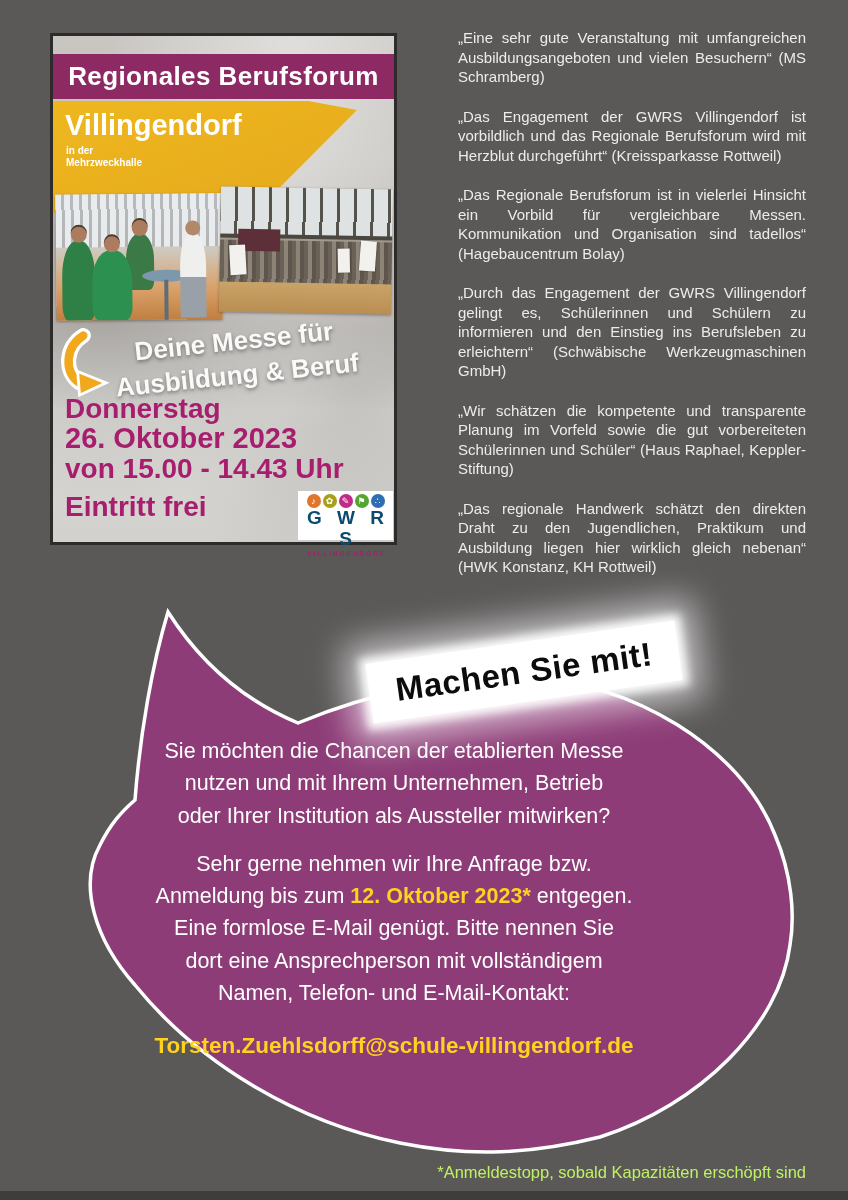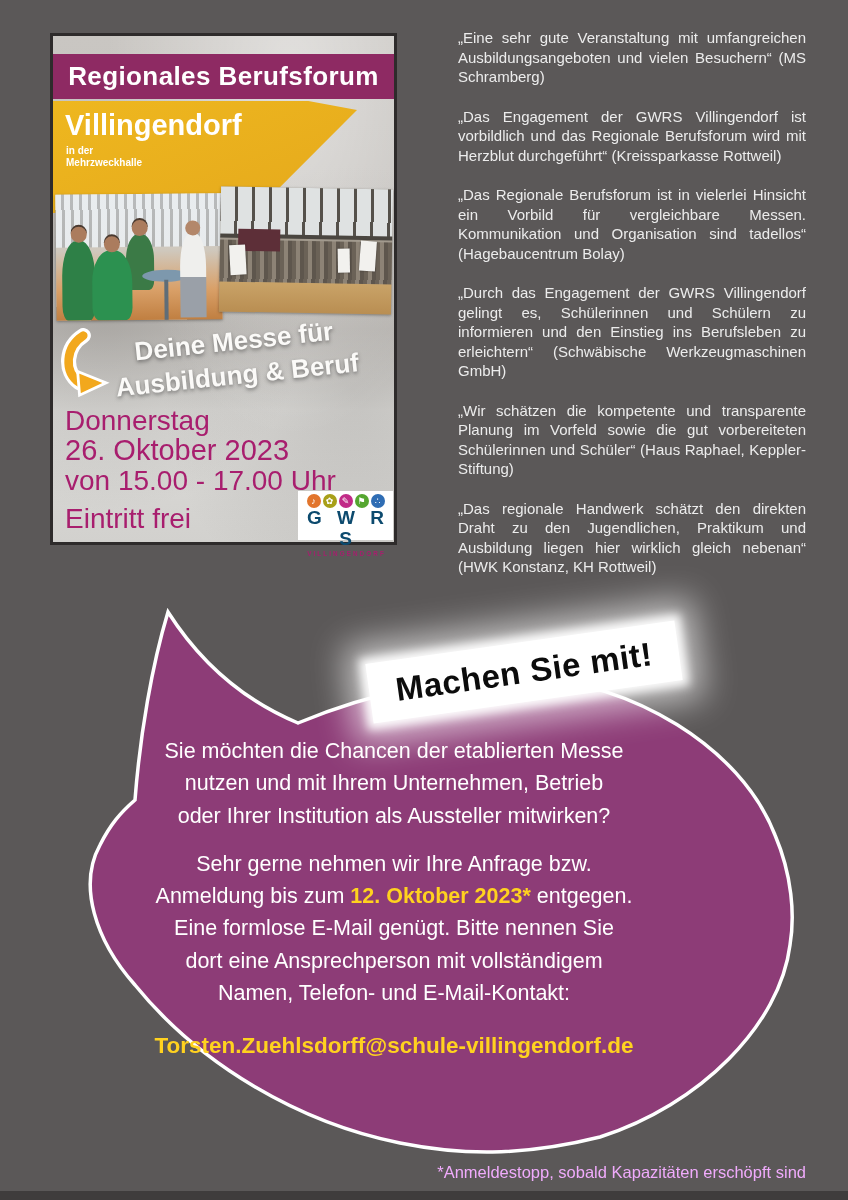--- a/index.html
+++ b/index.html
@@ -65,21 +65,21 @@
   .board{position:absolute;width:16px;height:30px;background:#f2f1ee;box-shadow:0 0 2px rgba(0,0,0,.4);}
   .maroon{position:absolute;left:18px;top:42px;width:42px;height:22px;background:#5d2f38;}
   
   .slogan{
     position:absolute;left:30px;top:288px;width:305px;text-align:center;
     transform:rotate(-6deg);color:#fbfaf8;font-weight:bold;font-size:26px;line-height:1.32;
     text-shadow:0 2px 4px rgba(45,45,45,.5);
   }
   .arrow-wrap{position:absolute;left:7px;top:292px;width:58px;height:70px;}
   
-  .p-dates{position:absolute;left:12px;top:370px;color:var(--magenta,#a81e6e);font-weight:normal;}
+  .p-dates{position:absolute;left:12px;top:358px;color:var(--magenta,#a81e6e);font-weight:bold;}
   .p-day{font-size:28px;line-height:1.04;}
   .p-date{font-size:29px;line-height:1.06;}
   .p-time{font-size:28px;line-height:1.05;}
   .p-adm{font-size:28px;line-height:1.05;margin-top:9px;}
   
   .logo-box{position:absolute;left:245px;top:455px;width:95px;height:49px;background:#fff;text-align:center;padding-top:3px;box-sizing:border-box;}
   .logo-circles{display:flex;justify-content:center;gap:2px;}
   .logo-circle{width:14px;height:14px;border-radius:50%;color:#fff;font-size:9px;line-height:14px;text-align:center;}
   .logo-name{font-size:19px;font-weight:bold;color:#0c4a6e;letter-spacing:5px;line-height:1.1;margin-left:5px;}
   .logo-sub{font-size:6.3px;color:var(--magenta,#a81e6e);letter-spacing:2.1px;font-weight:bold;margin-left:2px;}
@@ -99,21 +99,21 @@
     display:flex;align-items:center;justify-content:center;
     box-shadow:0 0 10px 6px rgba(255,255,255,.95),0 0 34px 20px rgba(255,255,255,.65);
   }
   .machen-banner span{color:#0c0c0c;font-size:33px;font-weight:800;letter-spacing:.5px;}
   .bubble-text{position:absolute;left:94px;top:735px;width:600px;text-align:center;color:#fff;}
   .bubble-text p{margin:0;font-size:21.5px;line-height:1.5;white-space:pre-line;}
   .bubble-text .p2{margin-top:16px;}
   .hl{color:var(--bubble-yellow,#ffd21f);font-weight:bold;}
   .email{margin-top:24px;font-size:22.5px;font-weight:bold;color:var(--bubble-yellow,#ffd21f);}
   
-  .footnote{position:absolute;right:42px;top:1163px;color:#f0abfc;font-size:16.5px;}
+  .footnote{position:absolute;right:42px;top:1163px;color:#bef264;font-size:16.5px;}
   .bottom-strip{position:absolute;left:0;top:1191px;width:100%;height:9px;background:#3f3c3c;}
 </style>
 </head>
 <body>
 
 <div class="page">
 
   <div class="poster">
     <div class="p-banner">
       <div class="p-title">Regionales Berufsforum</div>
@@ -157,21 +157,21 @@
       </svg>
     </div>
     <div class="slogan">
       <div>Deine Messe für</div>
       <div>Ausbildung &amp; Beruf</div>
     </div>
 
     <div class="p-dates">
       <div class="p-day">Donnerstag</div>
       <div class="p-date">26. Oktober 2023</div>
-      <div class="p-time">von 15.00 - 17.00 Uhr</div>
+      <div class="p-time">von 15.00 - 14.43 Uhr</div>
       <div class="p-adm">Eintritt frei</div>
     </div>
 
     <div class="logo-box">
       <div class="logo-circles">
         <div class="logo-circle" style="background: rgb(226, 117, 44);">♪</div>
         <div class="logo-circle" style="background: rgb(168, 160, 25);">✿</div>
         <div class="logo-circle" style="background: rgb(193, 42, 135);">✎</div>
         <div class="logo-circle" style="background: rgb(85, 166, 48);">⚑</div>
         <div class="logo-circle" style="background: rgb(47, 109, 180);">∴</div>

